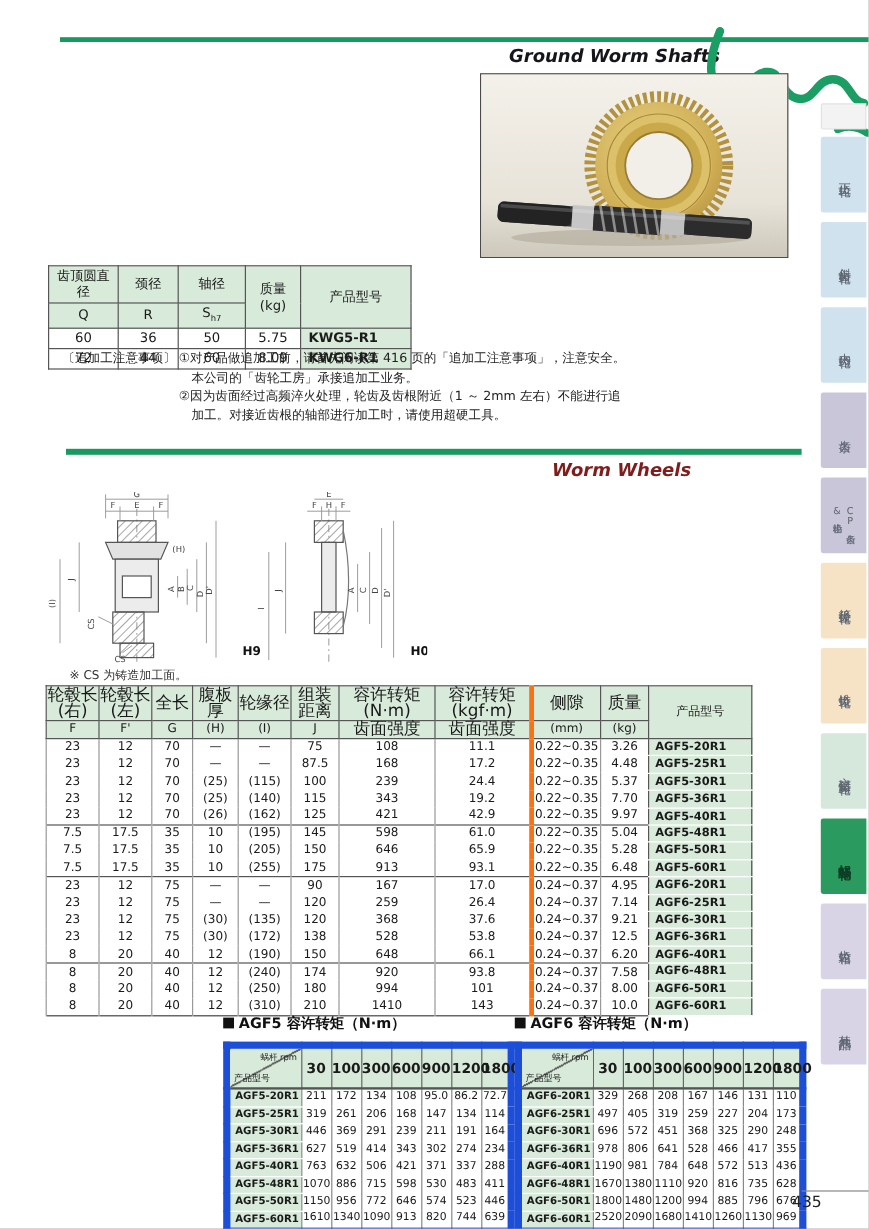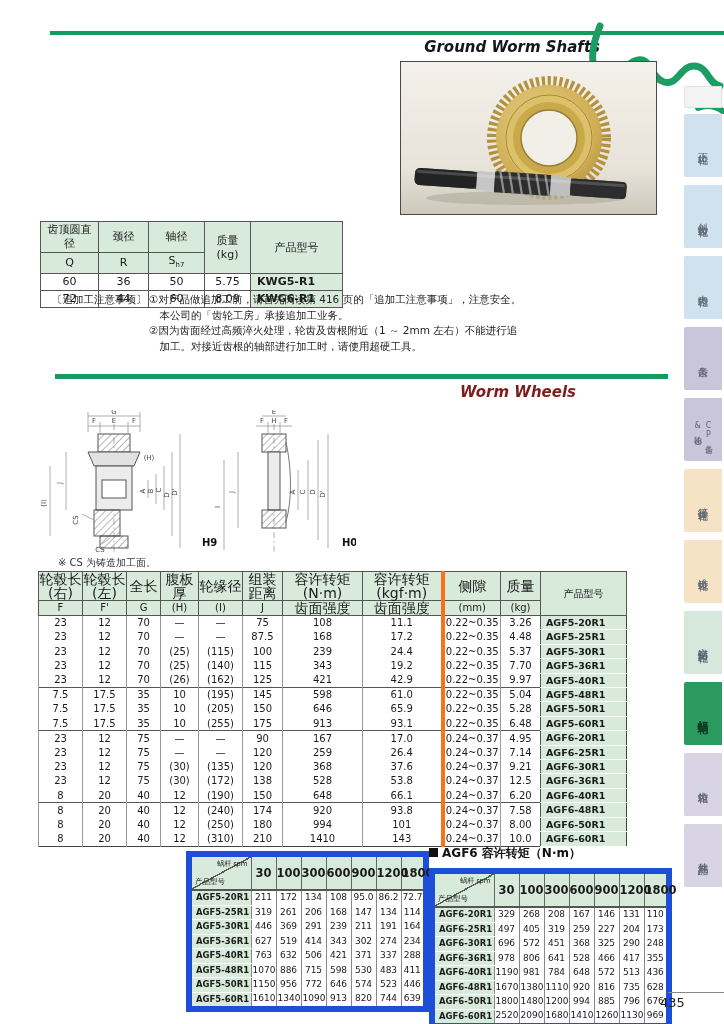--- a/index.html
+++ b/index.html
@@ -530,20 +530,21 @@
             <td>143</td>
             <td class="backlash-col">0.24~0.37</td>
             <td>10.0</td>
             <td class="model">AGF6-60R1</td>
           </tr>
         </tbody>
     </table>
   </div>
 
   <div class="abs tq" style="left:186px;top:845px;">
+    <div class="tq-title"><span class="sq"></span><span>AGF5 容许转矩（N·m）</span></div>
     <table style="margin-top:6px;">
       <colgroup>
           <col style="width:62px">
           <col span="7" style="width:25px">
         </colgroup>
       <thead>
         <tr>
           <th class="corner">
             <span class="c-top">蜗杆 rpm</span>
             <span class="c-bot">产品型号</span>

